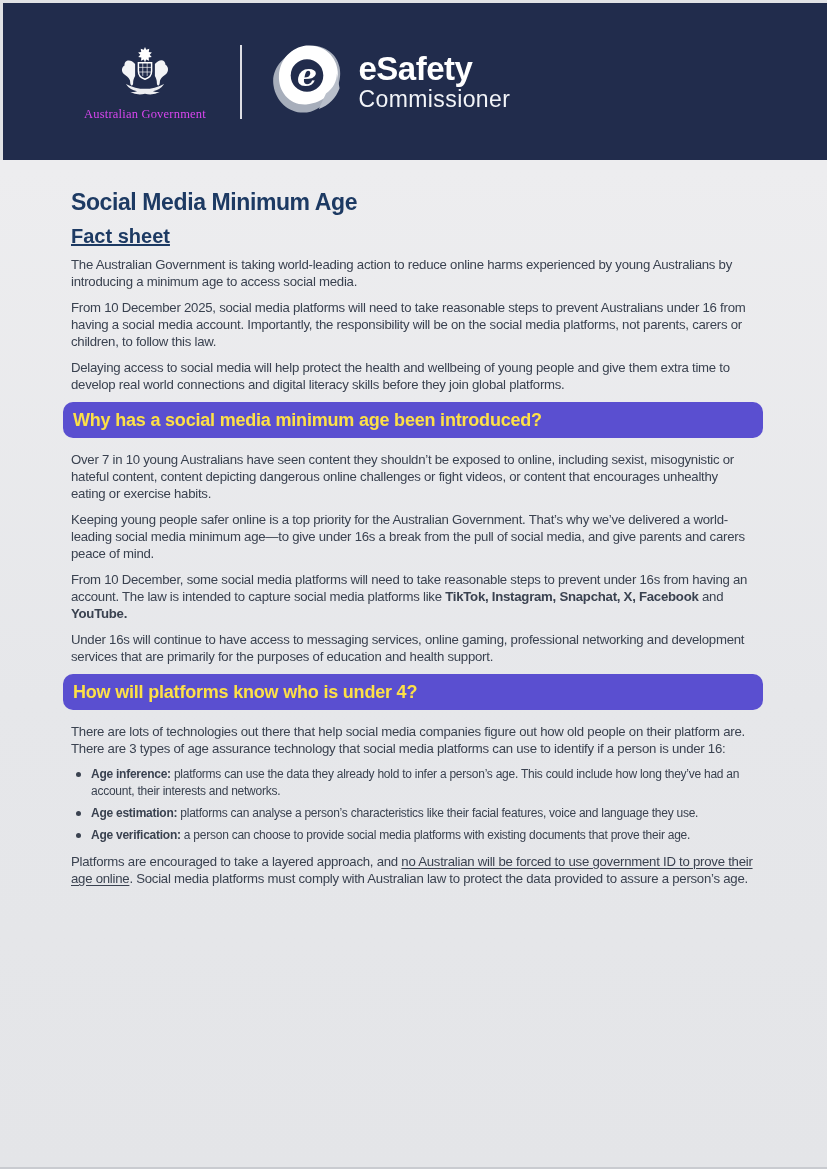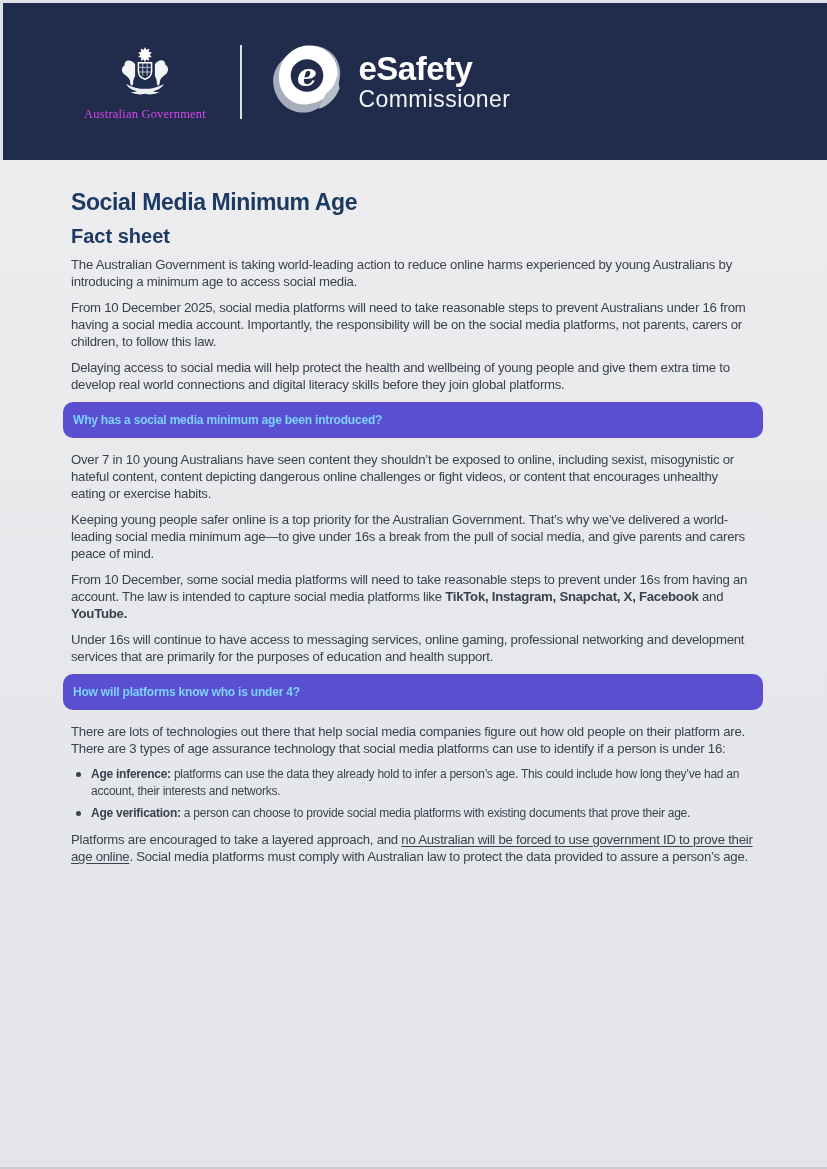--- a/index.html
+++ b/index.html
@@ -19,26 +19,26 @@
   .hdr-divider{width:1.5px;height:74px;background:rgba(255,255,255,.85);margin:0 27px 0 24px;}
   .pebble{margin-right:14px;}
   .logo-text{color:#fff;line-height:1;}
   .logo-title{font-size:33px;font-weight:700;letter-spacing:-.5px;}
   .logo-sub{font-size:23px;font-weight:400;letter-spacing:.4px;margin-top:3px;color:#f2f4f8;}
 
   
   .content{width:700px;margin:26px 0 0 63px;color:#3a4250;}
   h1{margin:0 0 6px;padding:0 8px;font-size:23px;line-height:32px;font-weight:700;
     color:#1d3a63;letter-spacing:-.4px;}
-  h2{margin:0 0 8px;padding:0 8px;font-size:20px;line-height:24px;font-weight:700;color:#1d3a63;}
+  h2{margin:0 0 8px;padding:0 8px;font-size:20px;line-height:24px;font-weight:700;color:#1d3a63;text-decoration:underline;}
   .rich p{margin:0 0 9px;padding:0 10px 0 8px;font-size:13.2px;line-height:17px;
     letter-spacing:-.25px;}
   .banner{box-sizing:border-box;height:36px;margin:2px 0 13px;border-radius:10px;
     background:#5a4fd0;display:flex;align-items:center;padding-left:10px;}
-  .banner span{color:#7dd3fc;font-size:12px;font-weight:700;letter-spacing:-.2px;text-align:center;}
+  .banner span{color:#fde047;font-size:18px;font-weight:700;letter-spacing:-.2px;text-align:center;}
   ul.rich{list-style:none;margin:0 0 9px;padding:0 10px 0 8px;}
   ul.rich li{position:relative;margin:0 0 5px;padding-left:20px;font-size:12px;
     line-height:17px;letter-spacing:-.25px;}
   ul.rich li::before{content:"";position:absolute;left:5px;top:6px;width:5px;height:5px;
     border-radius:50%;background:#3a4250;}
   .b{font-weight:700;}
   .u{text-decoration:underline;text-underline-offset:2px;}
 </style>
 </head>
 <body>
@@ -106,20 +106,21 @@
 
     <section>
       <div class="banner">
         <span>How will platforms know who is under 4?</span>
       </div>
       <div class="rich">
           <p><span>There are lots of technologies out there that help social media companies figure out how old people on their platform are. There are 3 types of age assurance technology that social media platforms can use to identify if a person is under 16:</span></p>
         </div>
       <ul class="rich">
           <li><span class="b">Age inference:</span><span> platforms can use the data they already hold to infer a person’s age. This could include how long they’ve had an account, their interests and networks.</span></li>
+          <li><span class="b">Age estimation:</span><span> platforms can analyse a person’s characteristics like their facial features, voice and language they use.</span></li>
           <li><span class="b">Age verification:</span><span> a person can choose to provide social media platforms with existing documents that prove their age.</span></li>
         </ul>
       <div class="rich">
           <p><span>Platforms are encouraged to take a layered approach, and </span><span class="u">no Australian will be forced to use government ID to prove their age online</span><span>. Social media platforms must comply with Australian law to protect the data provided to assure a person’s age.</span></p>
         </div>
     </section>
 
   </div>
 </div>
 

